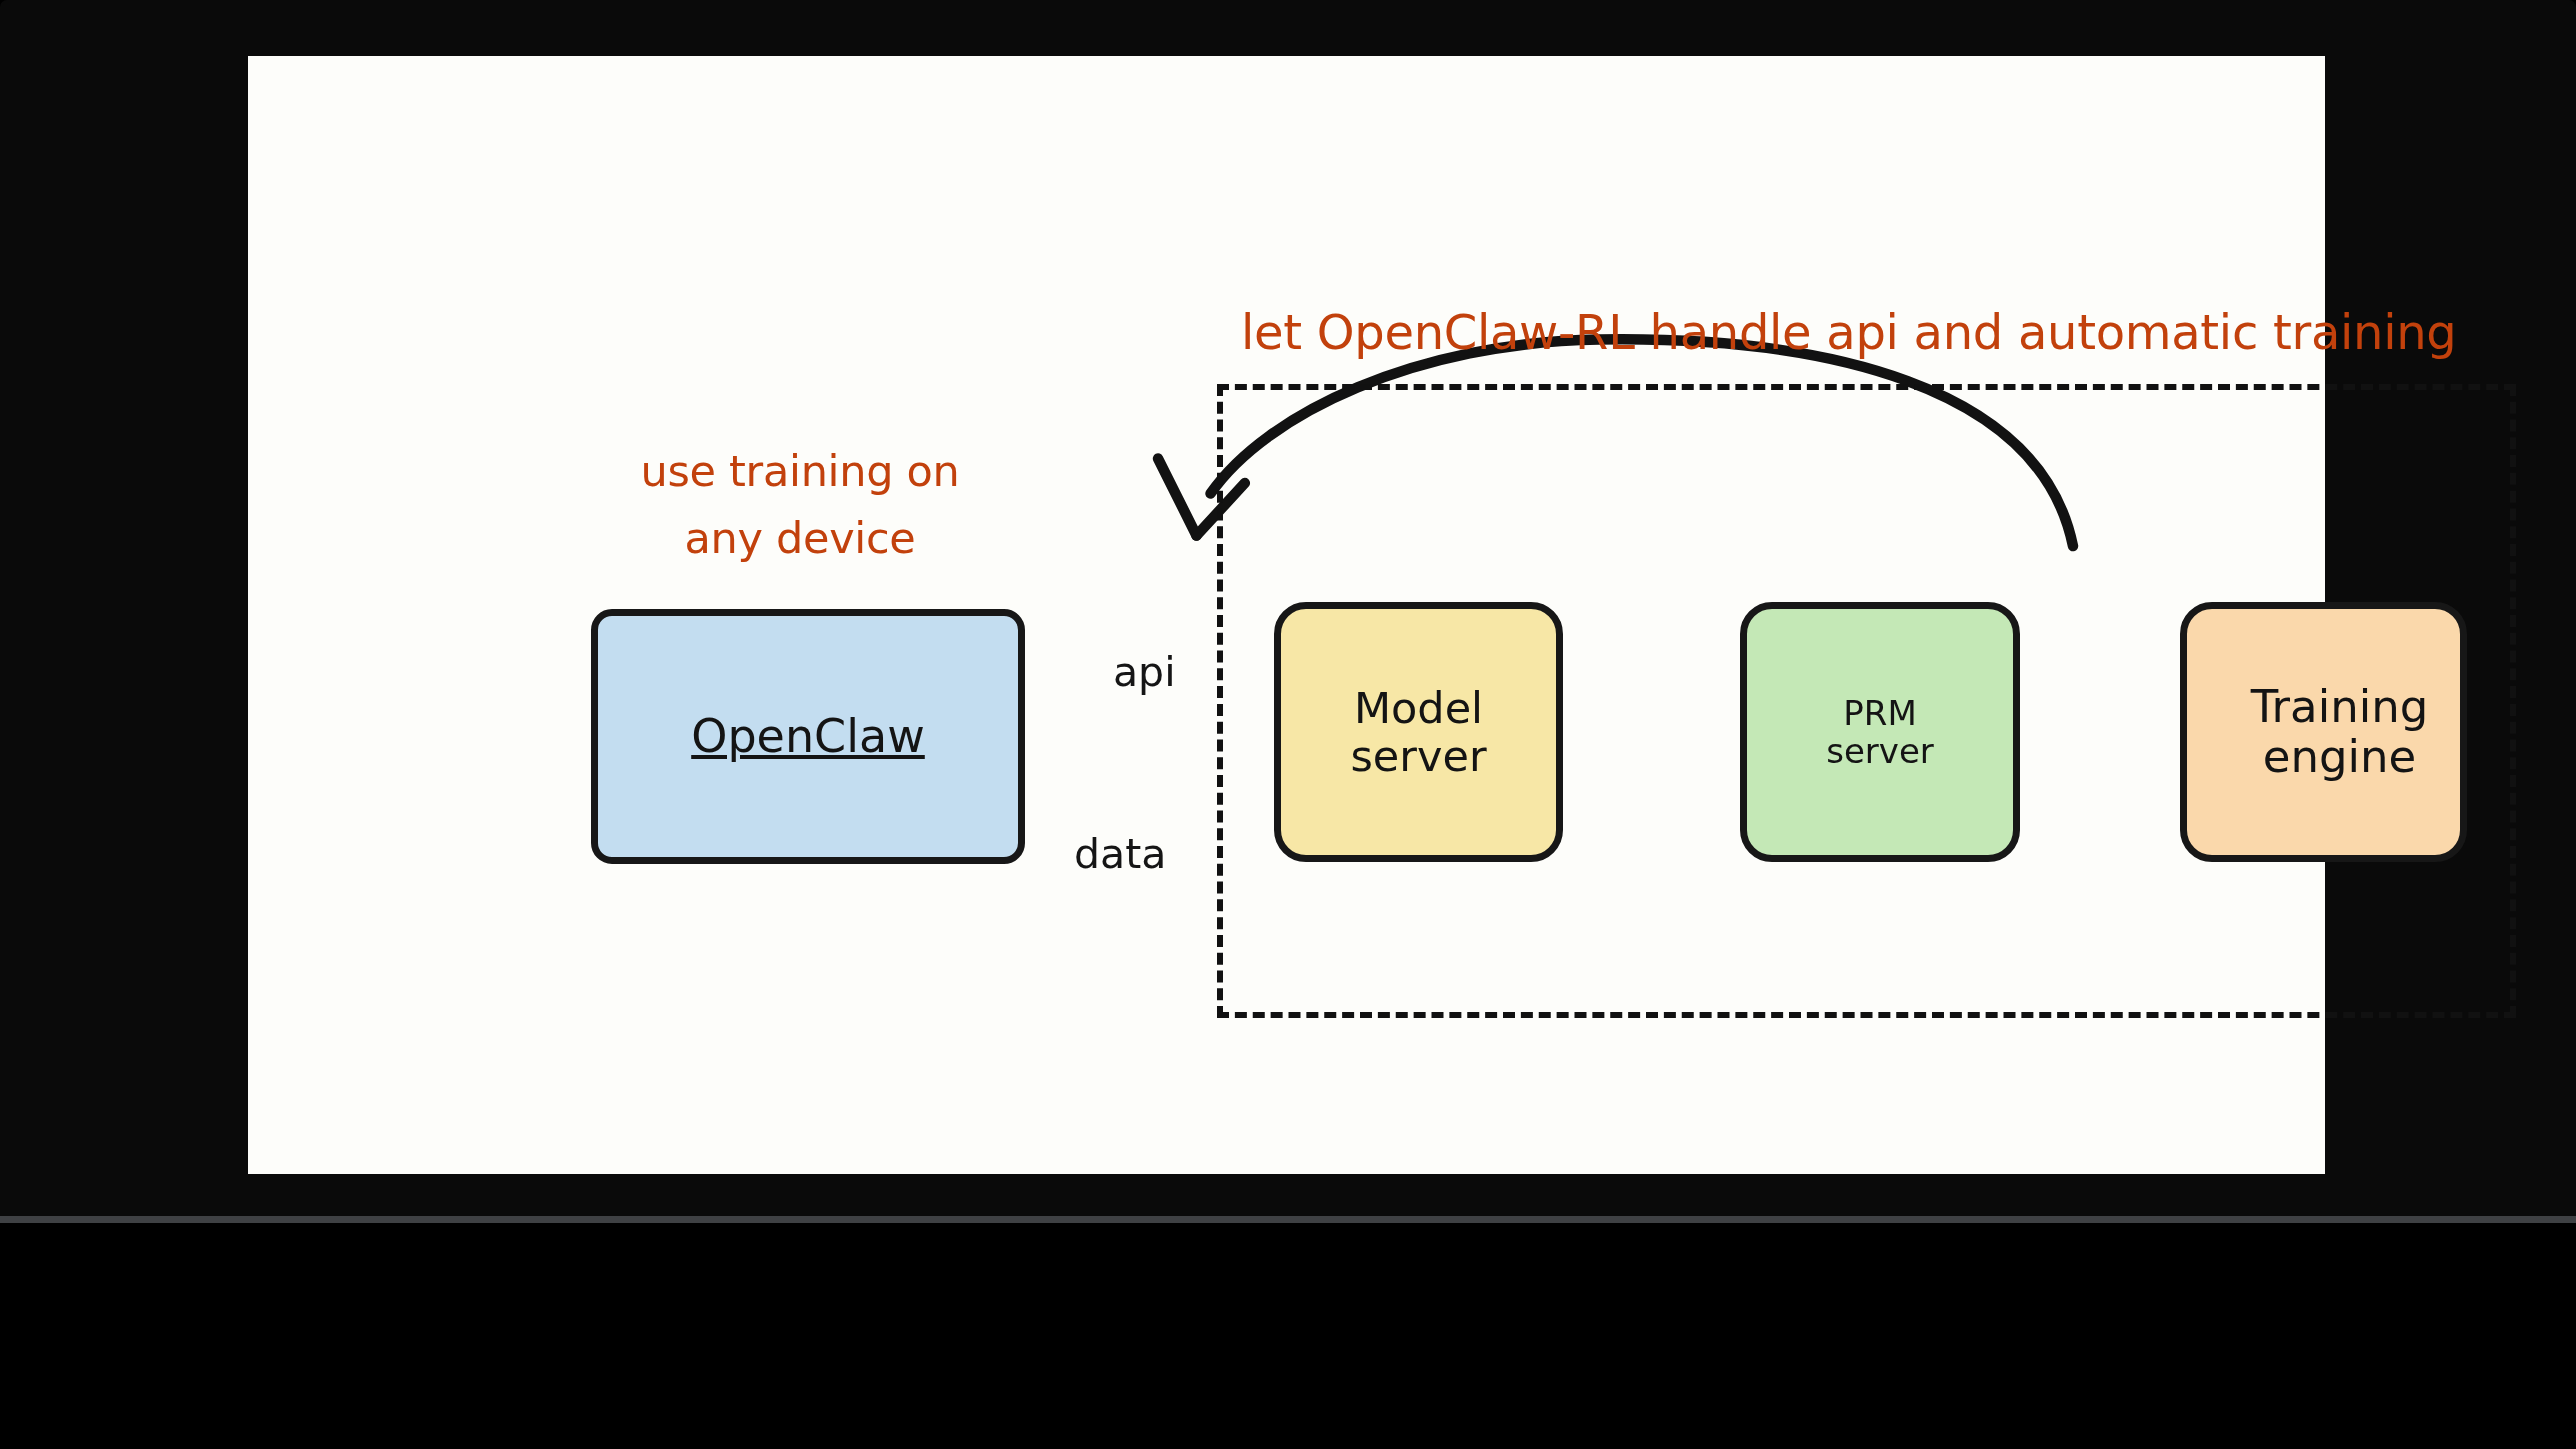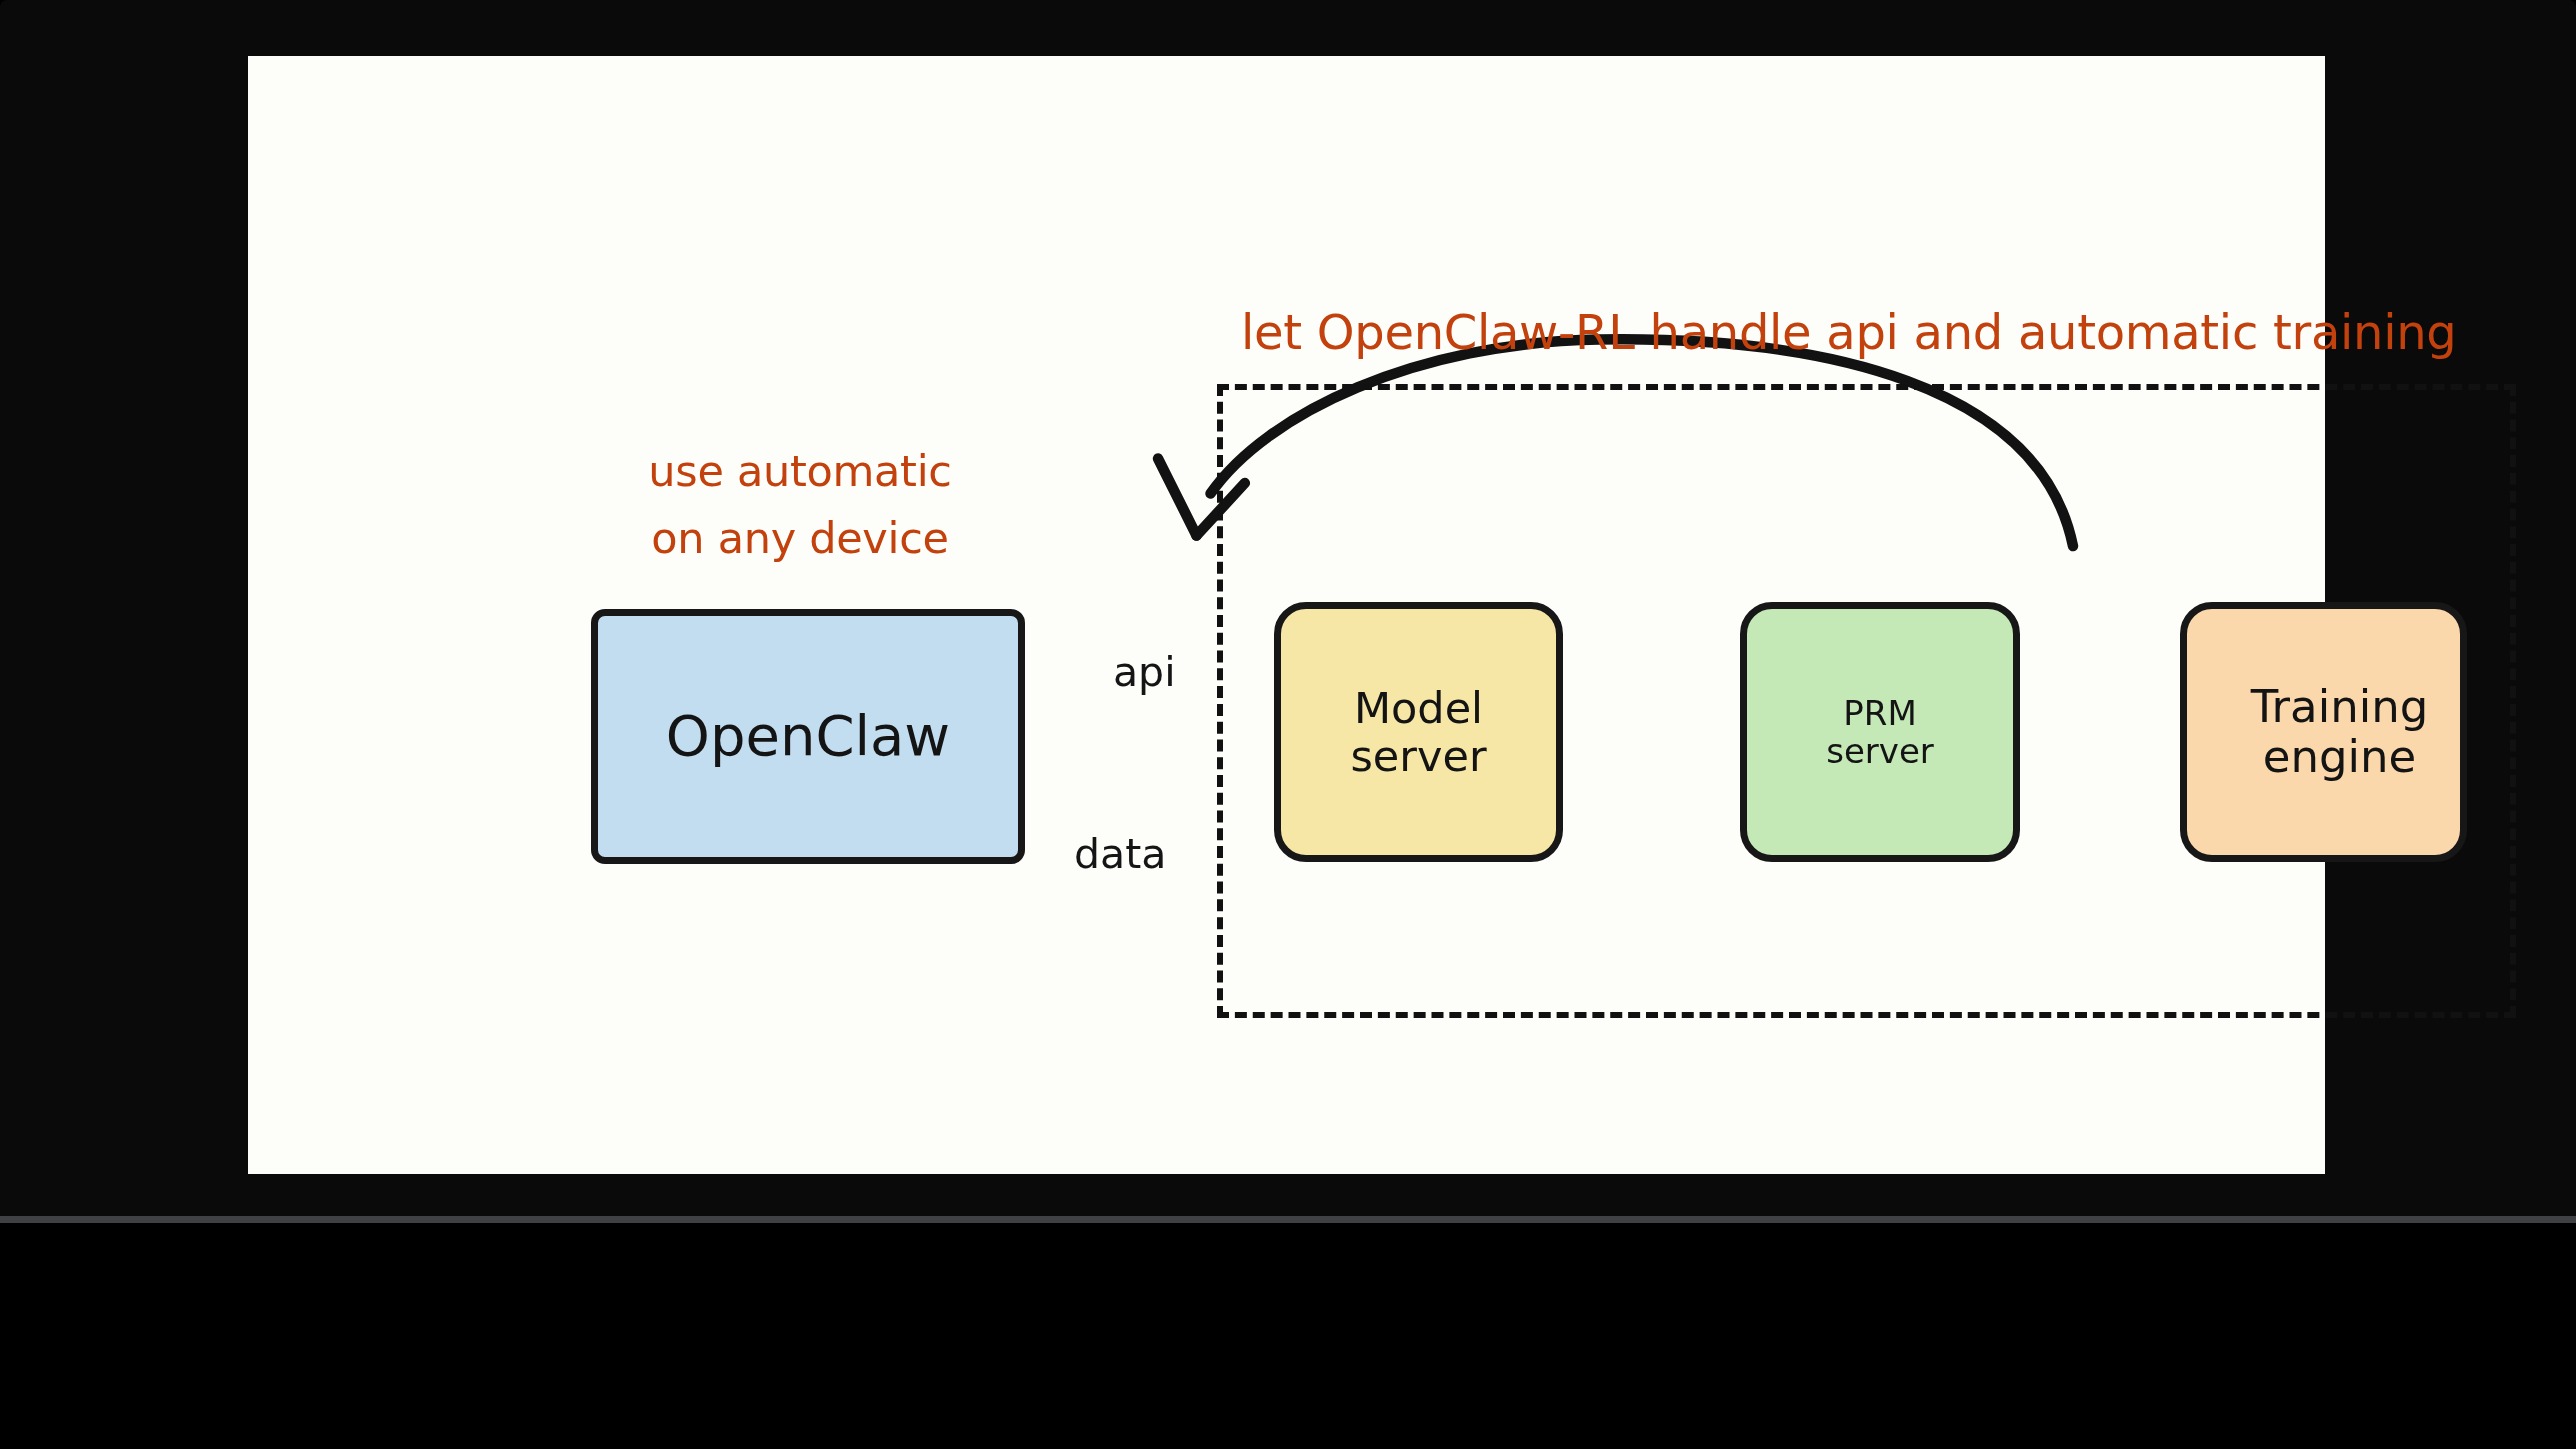--- a/index.html
+++ b/index.html
@@ -132,22 +132,23 @@
     line-height: 1.12;
   }
   .node-box .node-line { display: block; }
 
   #node-openclaw {
     left: 343px;
     top: 553px;
     width: 434px;
     height: 255px;
     background: #c3ddf0;
-    font-size: 56px;
-    border-radius: 14px;
+    font-size: 46px;
+    border-radius: 21px;
+    text-decoration: underline;
   }
   #node-model-server {
     left: 1026px;
     top: 546px;
     width: 289px;
     height: 260px;
     background: #f7e7a6;
     font-size: 43px;
   }
   #node-prm-server {
@@ -219,21 +220,21 @@
           <path d="M 1300,575 L 1355,685" fill="none" stroke="#121212" stroke-width="15" stroke-linecap="round"></path>
           <path d="M 1424,610 L 1355,685" fill="none" stroke="#121212" stroke-width="15" stroke-linecap="round"></path>
         </g>
       </svg>
 
       <div id="rl-server-box"></div>
 
       <div class="hand-text" id="title-text">let OpenClaw-RL handle api and automatic training</div>
 
       <div class="hand-text" id="left-caption">
-        <span class="node-line">use automatic</span>
+        <span class="node-line">use training</span>
         <span class="node-line">on any device</span>
       </div>
 
 
       <div class="edge-label" id="label-api">api</div>
       <div class="edge-label" id="label-data">data</div>
 
       <div class="node-box" id="node-openclaw">
         <span class="node-line">OpenClaw</span>
       </div>

